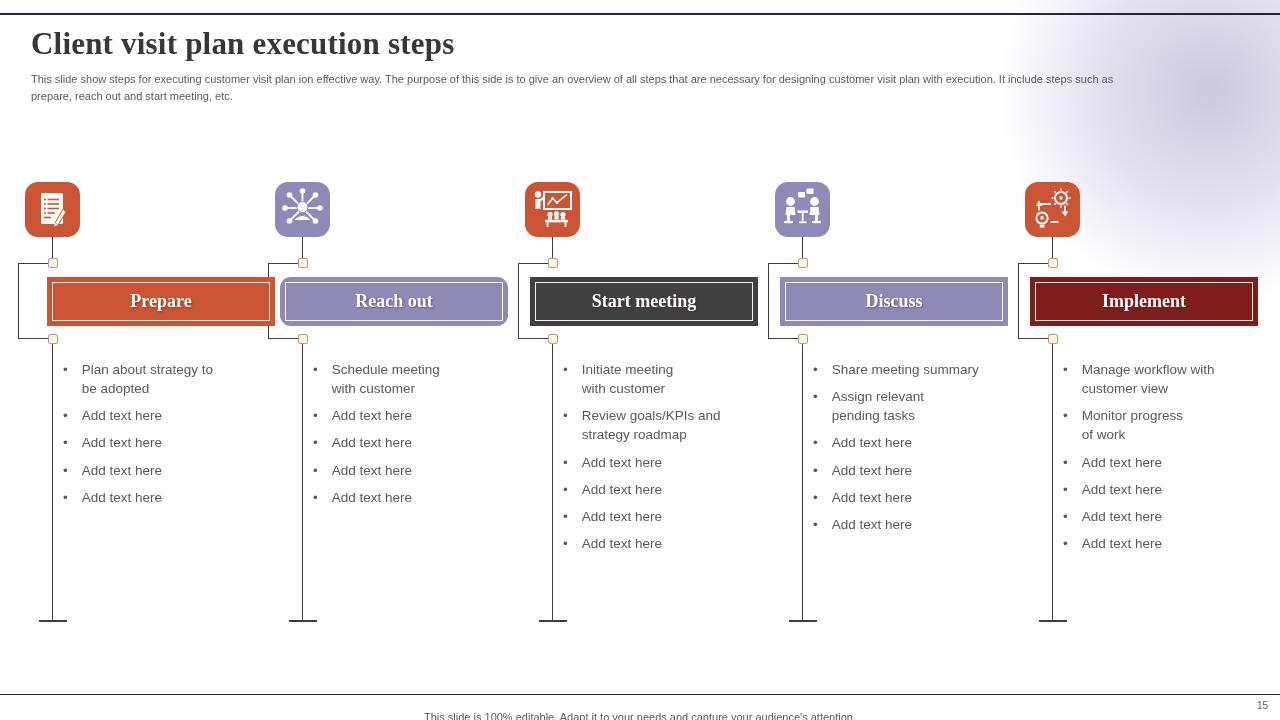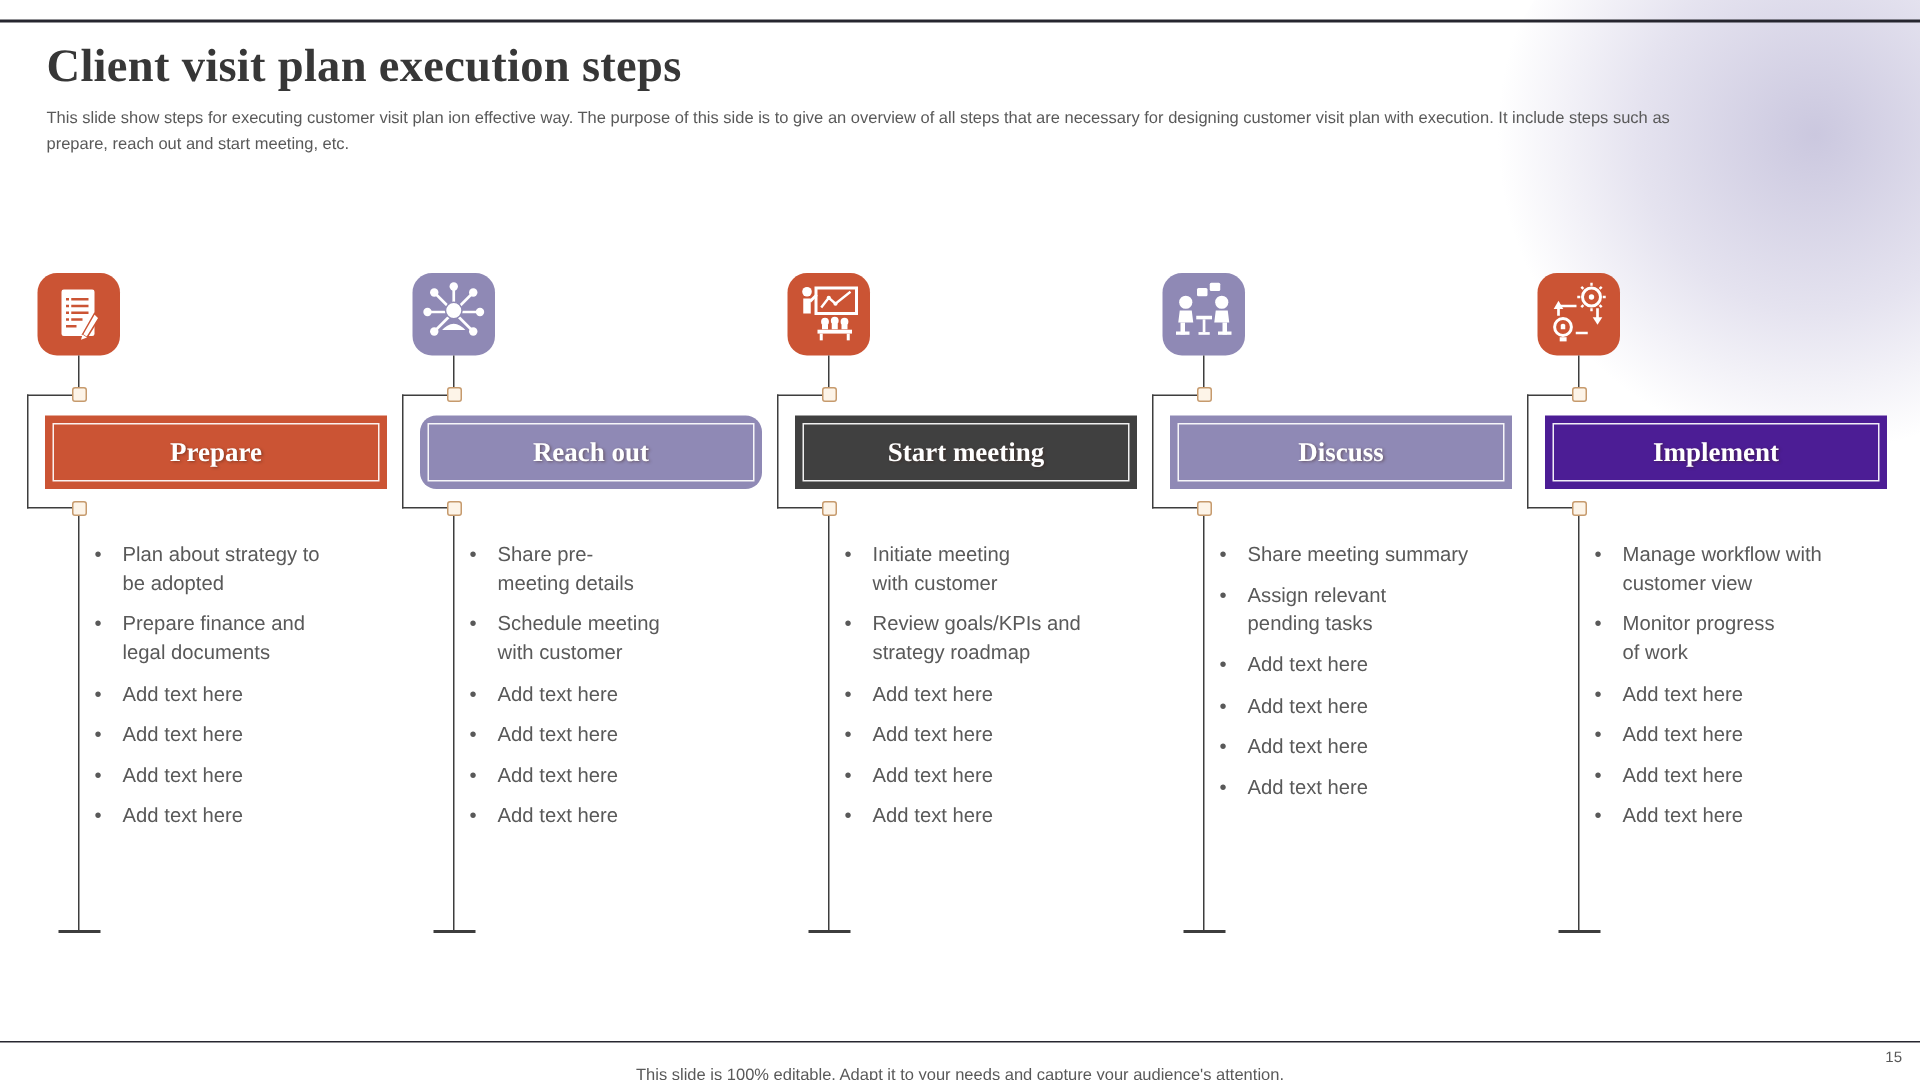--- a/index.html
+++ b/index.html
@@ -106,32 +106,28 @@
         </svg>
       </div>
       <div class="conn v1"></div>
       <div class="node node-top"></div>
       <div class="conn bh-top"></div>
       <div class="conn bv"></div>
       <div class="conn bh-bot"></div>
       <div class="node node-bot"></div>
       <div class="conn v2"></div>
       <div class="conn tick"></div>
-      <div class="banner" style="background: rgb(203, 84, 52);">
+      <div class="banner" style="background: rgb(203, 84, 52); margin-left: 17px;">
         <div class="banner-inner"></div>
         <span class="banner-label">Prepare</span>
       </div>
       <ul class="bullets">
         <li>
             <span class="bullet-text">Plan about strategy to
 be adopted</span>
-          </li>
-        <li>
-            <span class="bullet-text">Prepare finance and
-legal documents</span>
           </li>
         <li>
             <span class="bullet-text">Add text here</span>
           </li>
         <li>
             <span class="bullet-text">Add text here</span>
           </li>
         <li>
             <span class="bullet-text">Add text here</span>
           </li>
@@ -172,24 +168,20 @@
       <div class="conn bv"></div>
       <div class="conn bh-bot"></div>
       <div class="node node-bot"></div>
       <div class="conn v2"></div>
       <div class="conn tick"></div>
       <div class="banner" style="background: rgb(143, 137, 181); border-radius: 11px;">
         <div class="banner-inner"></div>
         <span class="banner-label">Reach out</span>
       </div>
       <ul class="bullets">
-        <li>
-            <span class="bullet-text">Share pre-
-meeting details</span>
-          </li>
         <li>
             <span class="bullet-text">Schedule meeting
 with customer</span>
           </li>
         <li>
             <span class="bullet-text">Add text here</span>
           </li>
         <li>
             <span class="bullet-text">Add text here</span>
           </li>
@@ -346,21 +338,21 @@
         </svg>
       </div>
       <div class="conn v1"></div>
       <div class="node node-top"></div>
       <div class="conn bh-top"></div>
       <div class="conn bv"></div>
       <div class="conn bh-bot"></div>
       <div class="node node-bot"></div>
       <div class="conn v2"></div>
       <div class="conn tick"></div>
-      <div class="banner" style="background: #4c1d95;">
+      <div class="banner" style="background: #7f1d1d;">
         <div class="banner-inner"></div>
         <span class="banner-label">Implement</span>
       </div>
       <ul class="bullets">
         <li>
             <span class="bullet-text">Manage workflow with
 customer view</span>
           </li>
         <li>
             <span class="bullet-text">Monitor progress

